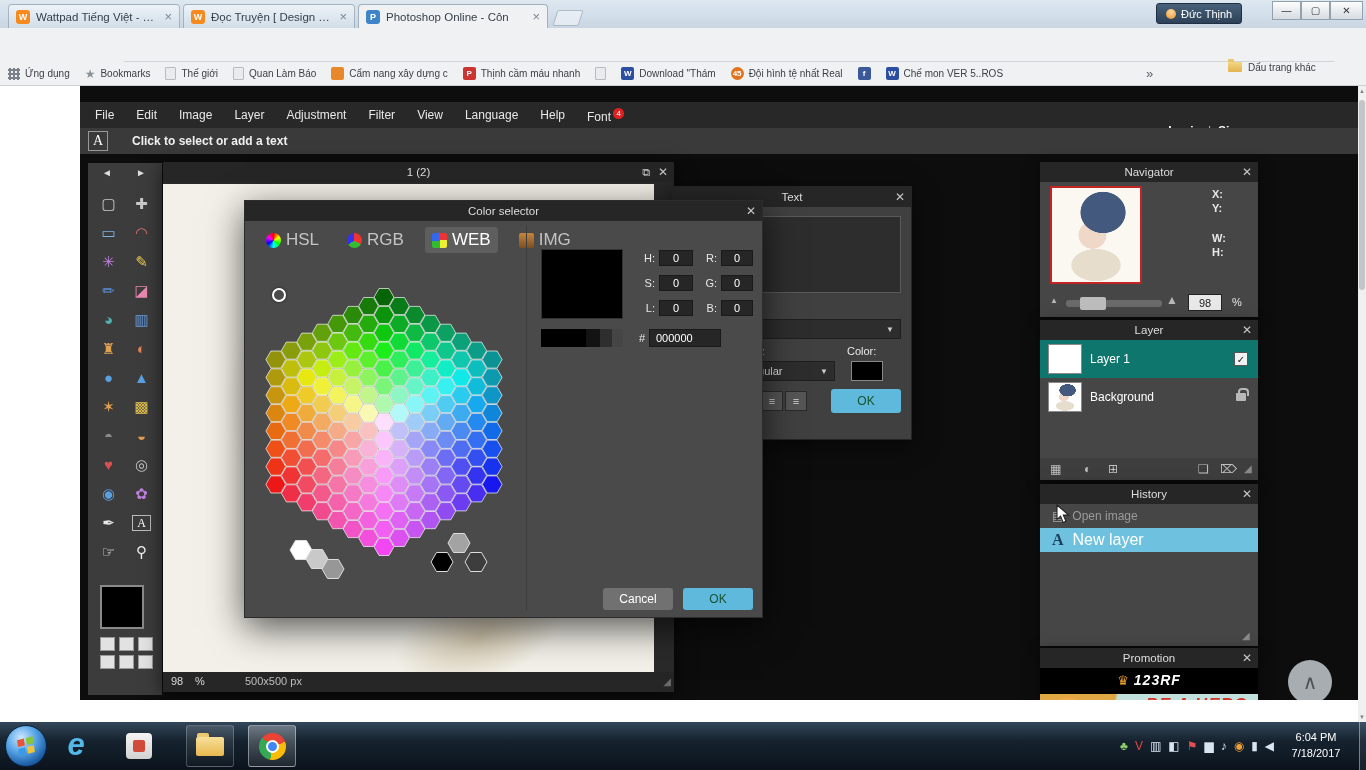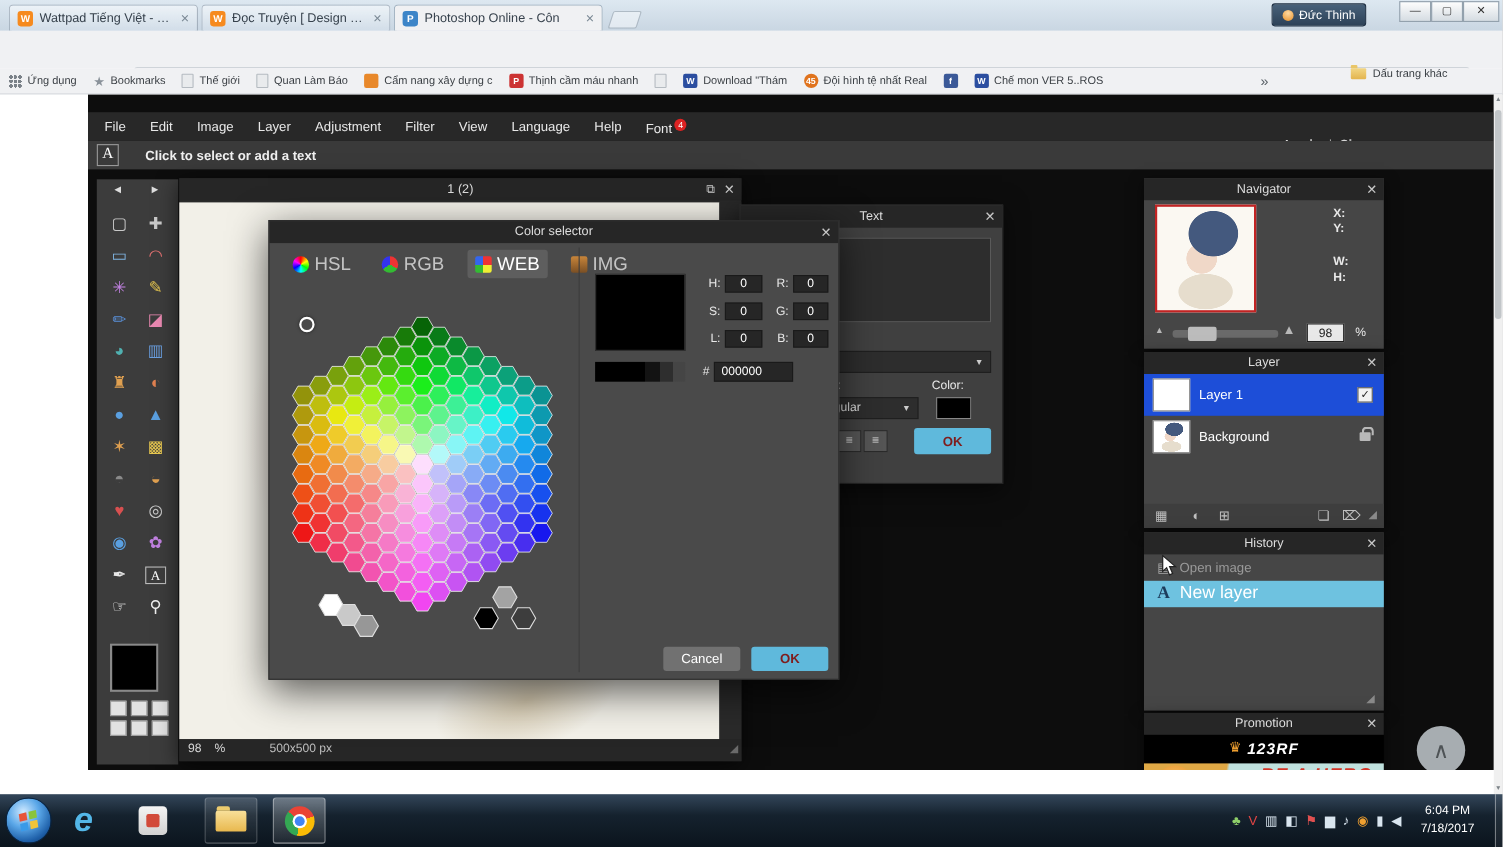--- a/index.html
+++ b/index.html
@@ -75,21 +75,21 @@
 #canvas .blob2{position:absolute;left:230px;top:408px;width:170px;height:90px;background:radial-gradient(closest-side,rgba(203,188,156,.75),transparent);transform:rotate(-18deg)}
 #canvas-gutter{left:491px;top:22px;width:20px;height:488px;background:#2a2a2a}
 #docstatus{left:0;top:510px;width:511px;height:20px;background:#262626;color:#d8d8d8;font-size:11px}
 #docstatus .grip{position:absolute;right:3px;top:4px;color:#6a6a6a;font-size:10px}
 
 #txtdlg{left:592px;top:100px;width:240px;height:254px;background:#404040;border:1px solid #252525;box-shadow:0 6px 22px rgba(0,0,0,.55)}
 #txtdlg textarea{position:absolute;left:12px;top:29px;width:216px;height:77px;background:#2d2d2d;border:1px solid #5a5a5a;resize:none;color:#eee;font-size:12px}
 .dk-select{position:absolute;background:#2d2d2d;border:1px solid #1f1f1f;color:#ddd;font-size:11px;display:flex;align-items:center;padding:0 6px;justify-content:space-between}
 .dk-lbl{position:absolute;color:#e8e8e8;font-size:11px}
 .alignbtn{position:absolute;width:22px;height:20px;background:#555;border:1px solid #2a2a2a;color:#ddd;font-size:11px;display:flex;align-items:center;justify-content:center}
-.okbtn{background:#5fb9dc;color:#7f1d1d;font-size:12px;font-weight:bold;border-radius:3px;display:flex;align-items:center;justify-content:center}
+.okbtn{background:#5fb9dc;color:#14532d;font-size:12px;font-weight:normal;border-radius:3px;display:flex;align-items:center;justify-content:center}
 
 #csdlg{left:164px;top:114px;width:519px;height:418px;background:#4a4a4a;border:1px solid #2c2c2c;box-shadow:0 10px 34px rgba(0,0,0,.65)}
 #cs-tabs{position:absolute;left:14px;top:26px;display:flex;gap:14px;align-items:center}
 .cs-tab{display:flex;gap:5px;align-items:center;padding:3px 7px;border-radius:3px;color:#c4c4c4;font-size:17px}
 .cs-tab.active{background:#5e5e5e;color:#fff}
 .cs-ic{width:15px;height:15px;border-radius:50%}
 .ic-hsl{background:conic-gradient(#f00,#ff0,#0f0,#0ff,#00f,#f0f,#f00)}
 .ic-rgb{background:conic-gradient(#e33 0 33%,#3b3 0 66%,#33e 0)}
 .ic-web{border-radius:2px;background:conic-gradient(#e33 0 25%,#ee3 0 50%,#3b3 0 75%,#36e 0)}
 .ic-img{border-radius:2px;background:linear-gradient(#c8853a,#7a4f24)}
@@ -110,21 +110,21 @@
  radial-gradient(42% 36% at 58% 26%,#44597e 0 60%,rgba(68,89,126,0) 62%),
  radial-gradient(26% 24% at 46% 50%,#f0d8c8 0 60%,rgba(240,216,200,0) 62%),
  radial-gradient(46% 28% at 50% 82%,#e6ddcd 0 60%,rgba(230,221,205,0) 62%)}
 .coordlbl{position:absolute;color:#e8e8e8;font-size:11px;font-weight:bold}
 #nav-track{left:26px;top:138px;width:96px;height:7px;background:#6a6a6a;border-radius:3px}
 #nav-handle{left:40px;top:135px;width:26px;height:13px;background:#bcbcbc;border-radius:2px}
 .mtn{position:absolute;color:#b8b8b8}
 #nav-zoombox{left:148px;top:132px;width:34px;height:17px;background:#e8e8e8;border:1px solid #222;color:#222;font-size:11px;text-align:center}
 #layersp{left:960px;top:234px;width:218px;height:160px}
 .lrow{position:absolute;left:0;width:218px;height:38px;display:flex;align-items:center;gap:8px;padding-left:8px}
-.lrow.sel{background:#1d4ed8}
+.lrow.sel{background:#0f766e}
 .lthumb{width:34px;height:30px;background:#fff;border:1px solid #8a8a8a;position:relative;overflow:hidden}
 .lname{color:#fff;font-size:12px}
 .chk{position:absolute;right:10px;width:14px;height:14px;background:#f2f2f2;border:1px solid #555;color:#222;font-size:10px;display:flex;align-items:center;justify-content:center}
 .lock{position:absolute;right:12px;width:10px;height:8px;background:#b8b8b8;border-radius:1px}
 .lock::before{content:"";position:absolute;left:1.5px;top:-5px;width:7px;height:6px;border:2px solid #b8b8b8;border-bottom:none;border-radius:4px 4px 0 0}
 #layer-icons{position:absolute;left:0;top:138px;width:218px;height:22px;background:#3e3e3e;color:#c0c0c0}
 #layer-icons span{position:absolute;font-size:12px}
 #historyp{left:960px;top:398px;width:218px;height:162px}
 .hrow{position:absolute;left:0;width:218px;height:24px;display:flex;align-items:center;gap:9px;padding-left:12px}
 #promo{left:960px;top:562px;width:218px;height:152px;background:#000}

